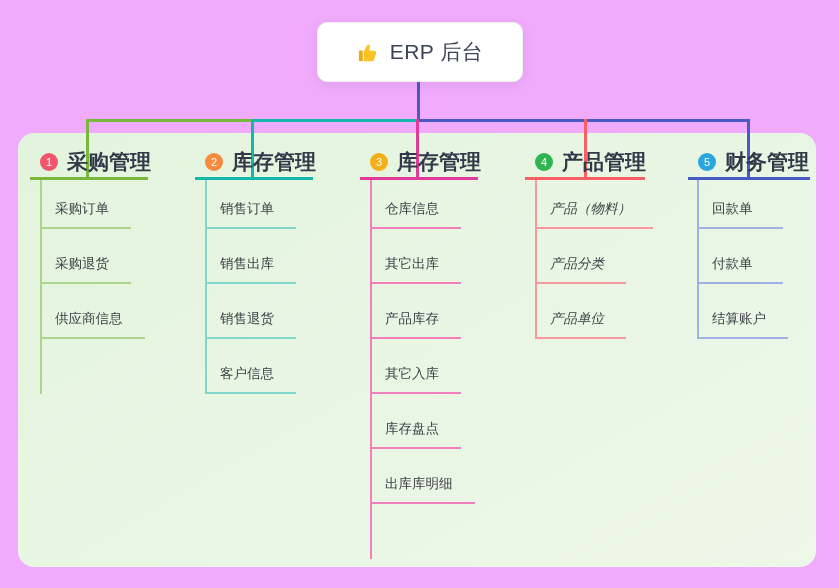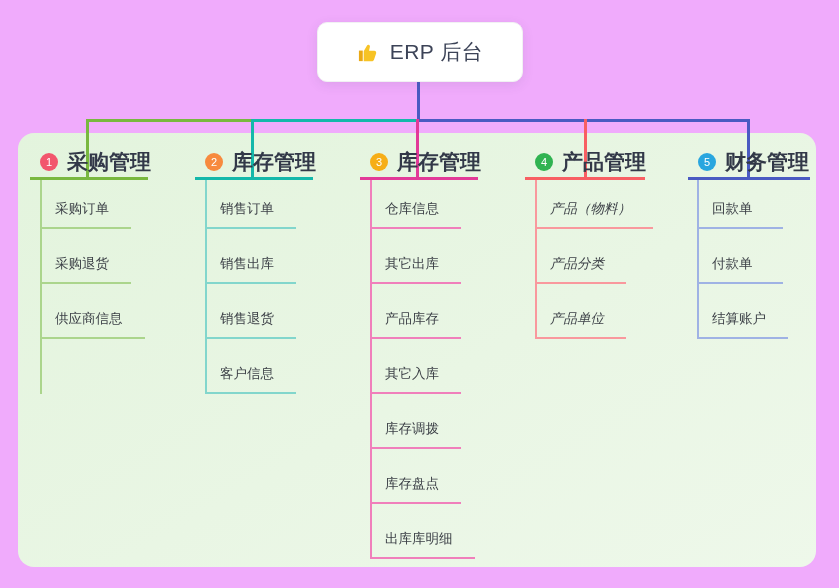--- a/index.html
+++ b/index.html
@@ -113,23 +113,20 @@
       <div class="child">
           <span>其它出库</span>
         </div>
       <div class="child">
           <span>产品库存</span>
         </div>
       <div class="child">
           <span>其它入库</span>
         </div>
       <div class="child">
-          <span>库存调拨</span>
-        </div>
-      <div class="child">
           <span>库存盘点</span>
         </div>
       <div class="child">
           <span>出库库明细</span>
         </div>
     </div>
   </div>
 
   <div style="--line: #f85f63; --light: #f9989d; --badge: #30b351;">
     <div class="branch-header" style="left:525px;width:120px;">

